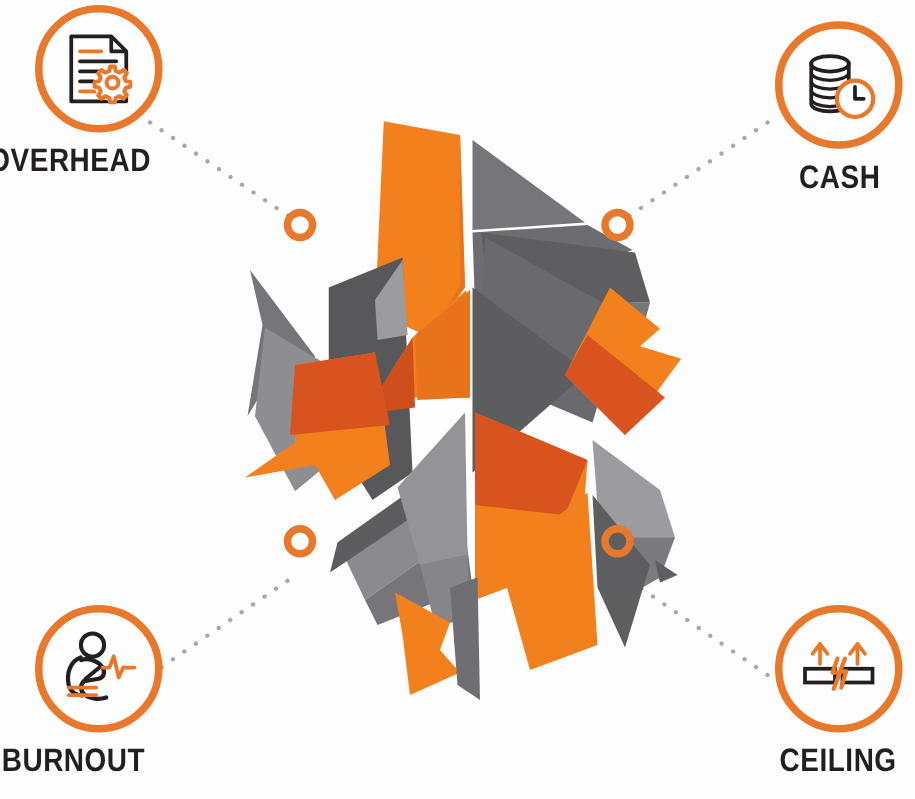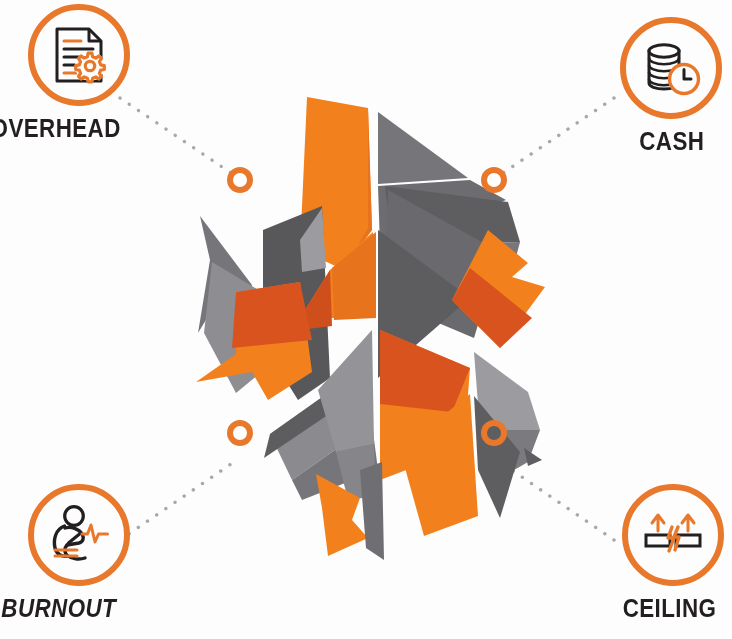--- a/index.html
+++ b/index.html
@@ -50,22 +50,22 @@
     letter-spacing: 0.5px;
     color: #231f20;
     text-align: center;
     white-space: nowrap;
     transform: scaleX(0.86);
     transform-origin: center;
     line-height: 1;
   }
   #node-overhead { left: 4px;   top: 4px; }
   #node-cash     { left: 574px; top: 17px; }
-  #node-burnout  { left: 4px;   top: 484px; font-style: italic; }
-  #node-ceiling  { left: 574px; top: 484px; align-items: flex-end; }
+  #node-burnout  { left: 4px;   top: 484px; }
+  #node-ceiling  { left: 574px; top: 484px; }
   #node-overhead .node-circle { margin-left: 0; }
   #node-cash .node-circle     { margin-left: 44px; }
   #node-burnout .node-circle  { margin-left: 0; }
   #node-ceiling .node-circle  { margin-left: 44px; }
   #node-overhead .node-label { margin-left: -46px; }
   #node-cash .node-label     { margin-left: 46px; }
   #node-burnout .node-label  { margin-left: -40px; }
   #node-ceiling .node-label  { margin-left: 42px; }
 </style>
 </head>

